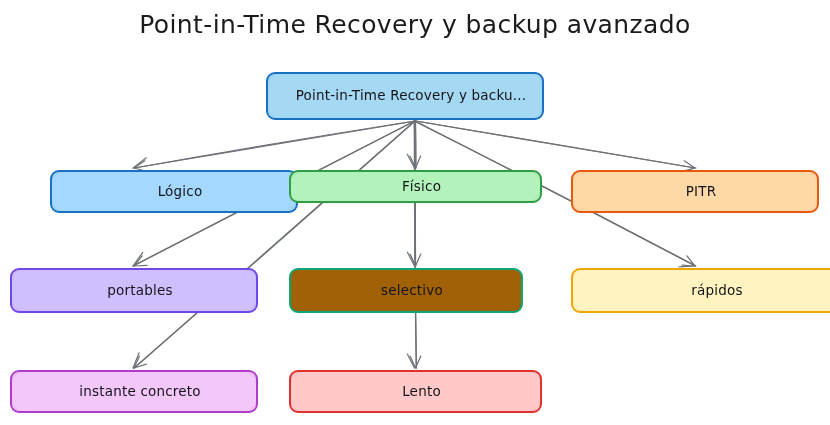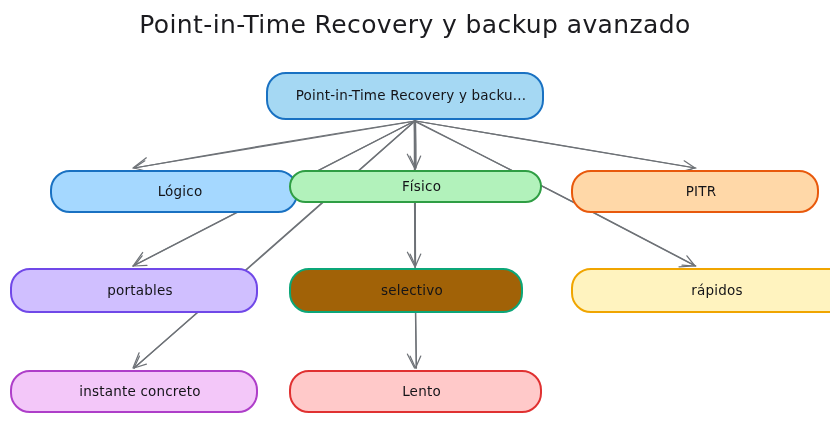--- a/index.html
+++ b/index.html
@@ -42,21 +42,21 @@
     width: 830px;
     height: 425px;
     pointer-events: none;
   }
 
   .node {
     position: absolute;
     box-sizing: border-box;
     border-style: solid;
     border-width: 2.6px;
-    border-radius: 20px;
+    border-radius: 9px;
     display: flex;
     align-items: center;
     justify-content: center;
     text-align: center;
     font-family: "DejaVu Sans", sans-serif;
     font-size: 13.5px;
     color: #141418;
     letter-spacing: 0.2px;
     white-space: nowrap;
     overflow: hidden;

